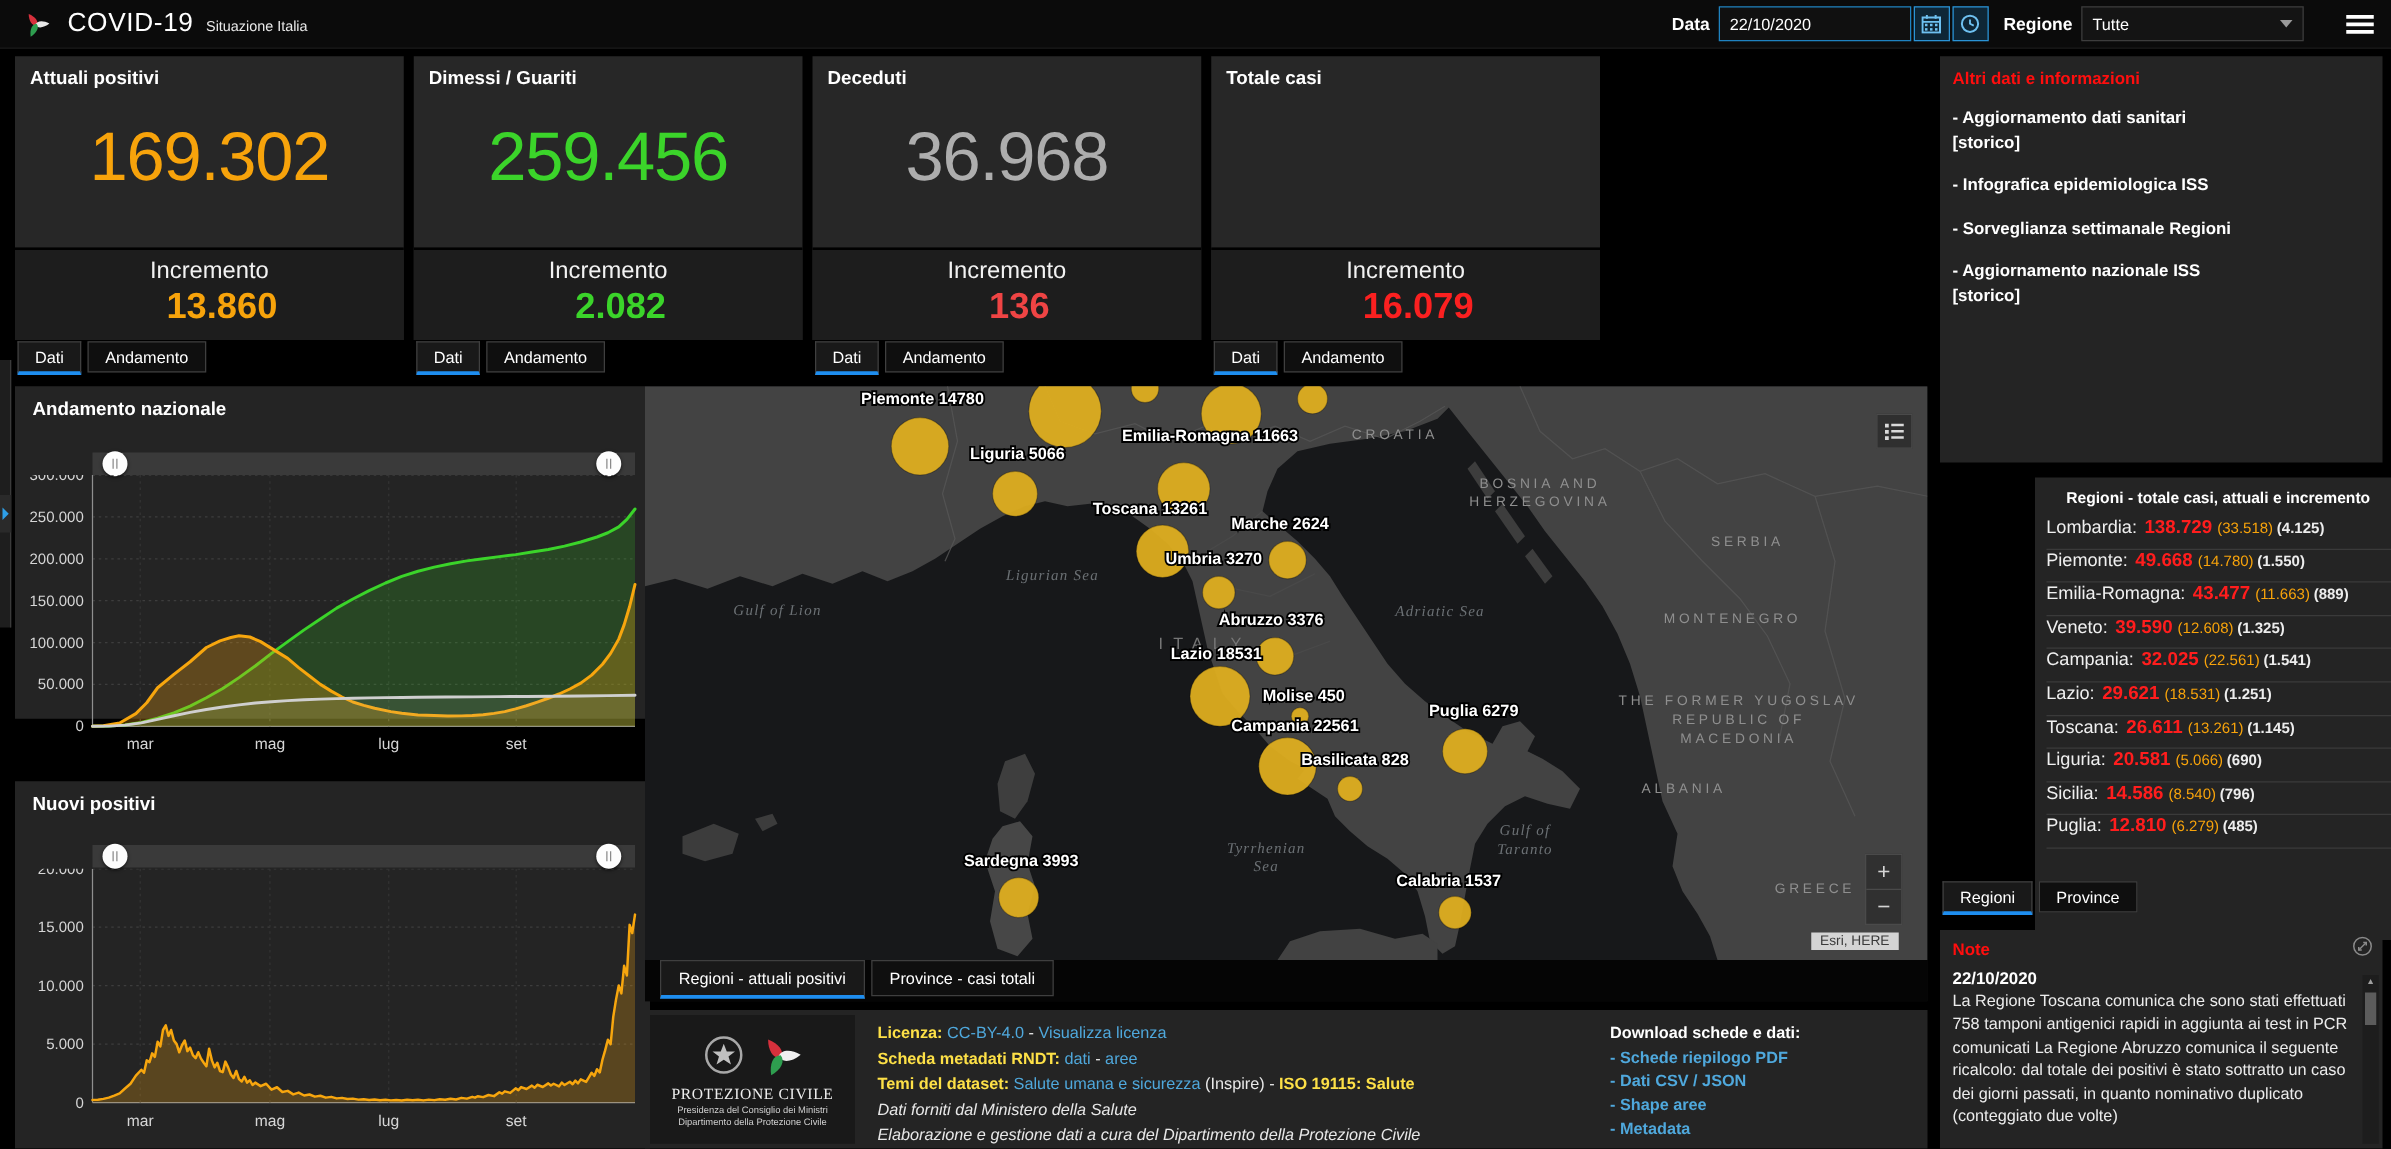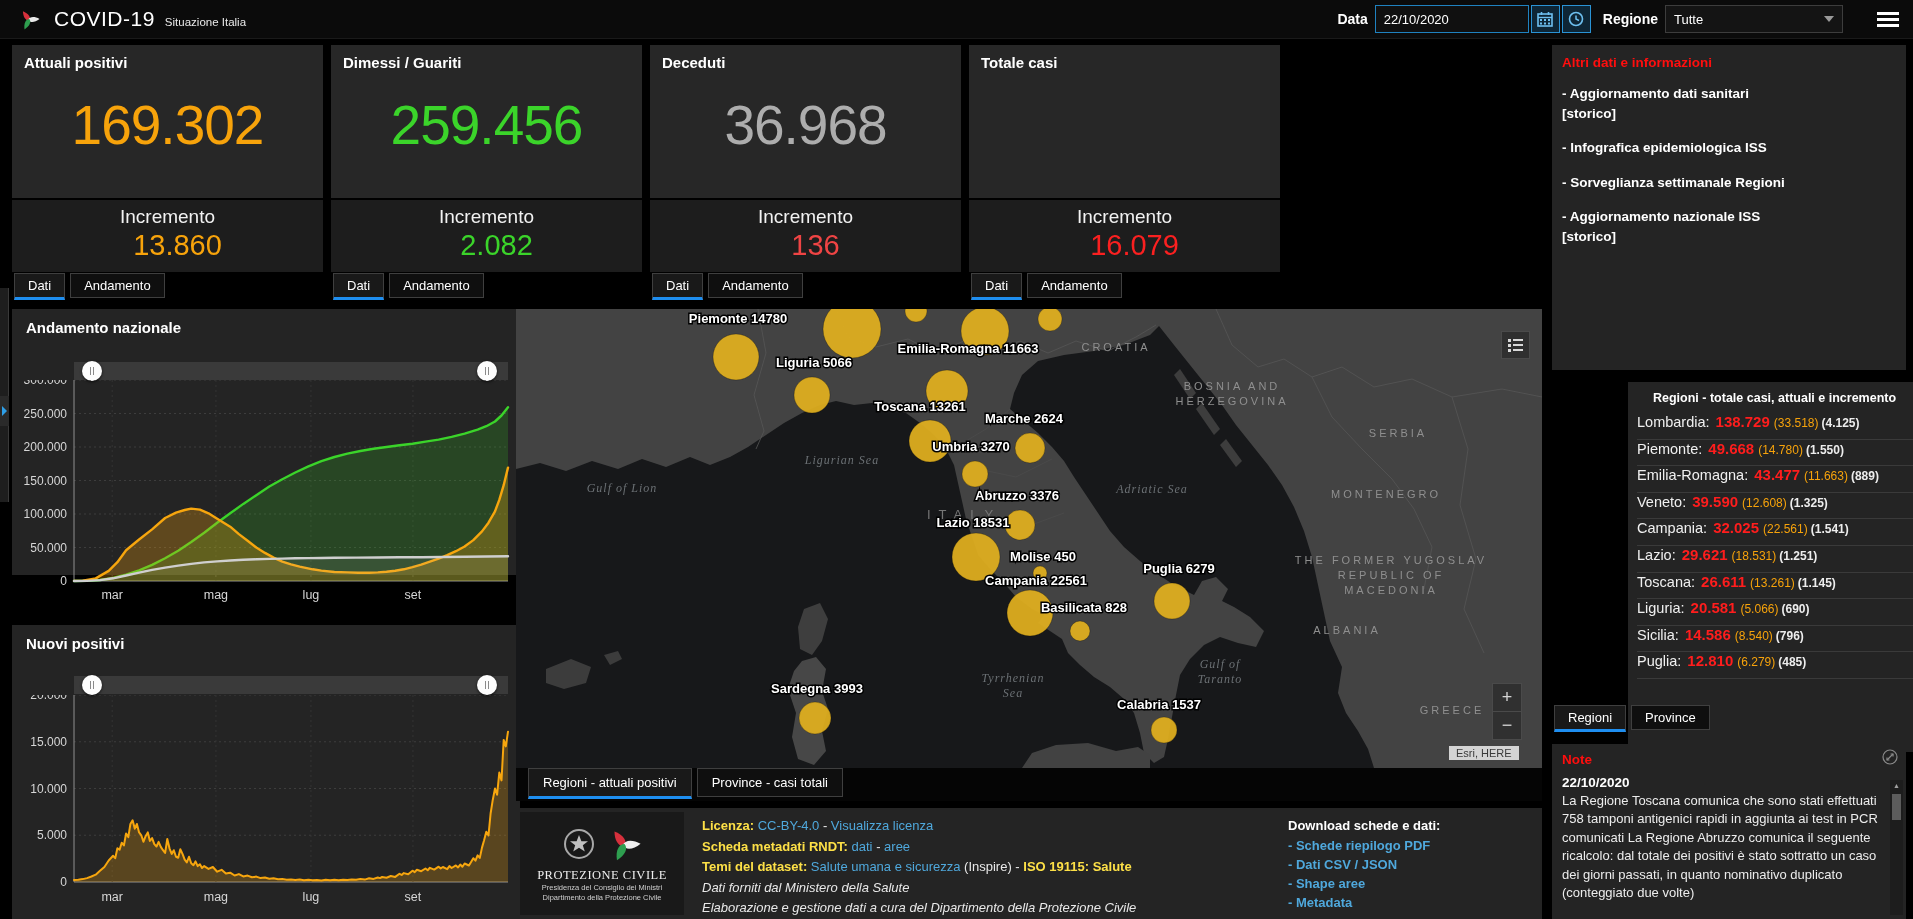--- a/index.html
+++ b/index.html
@@ -22,21 +22,21 @@
   .tri-down{width:0;height:0;border-left:5px solid transparent;border-right:5px solid transparent;
       border-top:6px solid #9a9a9a;}
   #burger div{width:22px;height:3px;background:#fff;margin:3px 0;}
   
   .card{position:absolute;top:45px;width:311px;height:227px;background:#272727;}
   .card .ttl{font-size:15px;font-weight:700;padding:9px 0 0 12px;color:#fff;}
   .card .val{font-size:55px;font-weight:500;text-align:center;margin-top:22px;letter-spacing:-1px;}
   .card .bottom{position:absolute;left:0;right:0;bottom:0;height:72px;background:#1d1d1d;
       border-top:2px solid #000;text-align:center;}
   .card .inc-lab{font-size:19px;color:#f2f2f2;margin-top:6px;}
-  .card .inc-val{font-size:29px;font-weight:400;margin-top:1px;margin-left:20px;}
+  .card .inc-val{font-size:29px;font-weight:700;margin-top:1px;margin-left:20px;}
   .tabrow{position:absolute;top:273px;height:29px;display:flex;align-items:flex-start;}
   .tab{font-size:13px;color:#fff;background:#0f0f0f;border:1px solid #3f3f3f;padding:4px 13px;margin-right:5px;cursor:pointer;}
   .tab.active{background:#191919;border-bottom:3px solid #1e8ef0;}
   
   .panel{position:absolute;background:#242424;}
   .panel-title{font-size:15px;font-weight:700;padding:10px 0 0 14px;}
   
   .slider-track{position:absolute;height:18px;background:#3a3a3a;}
   .handle{position:absolute;width:20px;height:20px;border-radius:50%;background:#fdfdfd;
       box-shadow:0 1px 3px rgba(0,0,0,.7);display:flex;align-items:center;justify-content:center;cursor:pointer;}

